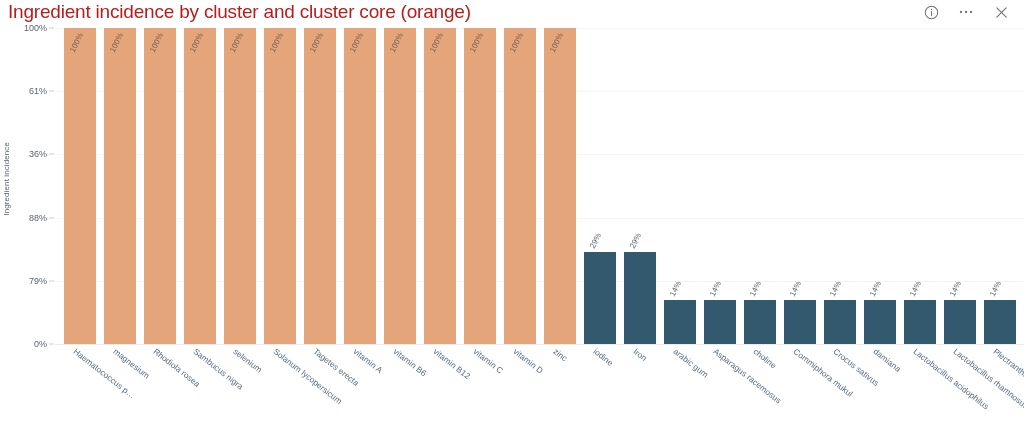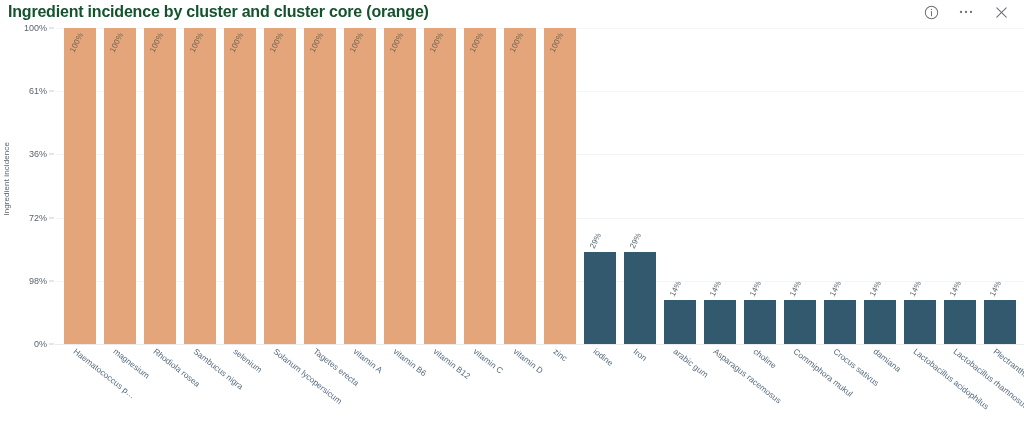--- a/index.html
+++ b/index.html
@@ -11,21 +11,21 @@
     position:relative;
     -webkit-font-smoothing:antialiased;
   }
   
   #header{
     position:absolute;left:0;top:0;width:1024px;height:24px;
     display:flex;align-items:center;
     box-sizing:border-box;padding:0 10px 0 8px;
   }
   #chart-title{
-    font-size:16px;font-weight:bold;color:#14532d;
+    font-size:19px;font-weight:normal;color:#b91c1c;
     letter-spacing:-0.2px;white-space:nowrap;
   }
   #header-actions{
     margin-left:auto;display:flex;align-items:center;gap:17px;
     padding-right:4px;
   }
   .hicon{
     width:18px;height:18px;display:flex;align-items:center;justify-content:center;
     color:#6b7279;cursor:pointer;
   }
@@ -123,23 +123,23 @@
       <div class="gridline" style="top: 320px; background: rgb(233, 235, 238);"></div>
       <div class="gridline" style="top: 256.8px;"></div>
       <div class="gridline" style="top: 193.6px;"></div>
       <div class="gridline" style="top: 130.4px;"></div>
       <div class="gridline" style="top: 67.2px;"></div>
       <div class="gridline" style="top: 4px;"></div>
     </div>
   <div id="y-ticks">
       <div class="ytick" style="top: 320px;">0%</div>
       <div class="ytick-dash" style="top: 320px;"></div>
-      <div class="ytick" style="top: 256.8px;">98%</div>
+      <div class="ytick" style="top: 256.8px;">79%</div>
       <div class="ytick-dash" style="top: 256.8px;"></div>
-      <div class="ytick" style="top: 193.6px;">72%</div>
+      <div class="ytick" style="top: 193.6px;">88%</div>
       <div class="ytick-dash" style="top: 193.6px;"></div>
       <div class="ytick" style="top: 130.4px;">36%</div>
       <div class="ytick-dash" style="top: 130.4px;"></div>
       <div class="ytick" style="top: 67.2px;">61%</div>
       <div class="ytick-dash" style="top: 67.2px;"></div>
       <div class="ytick" style="top: 4px;">100%</div>
       <div class="ytick-dash" style="top: 4px;"></div>
     </div>
   <div id="bars">
       <div class="bar-slot" style="left: 5px; bottom: 80px; height: 316px;">

